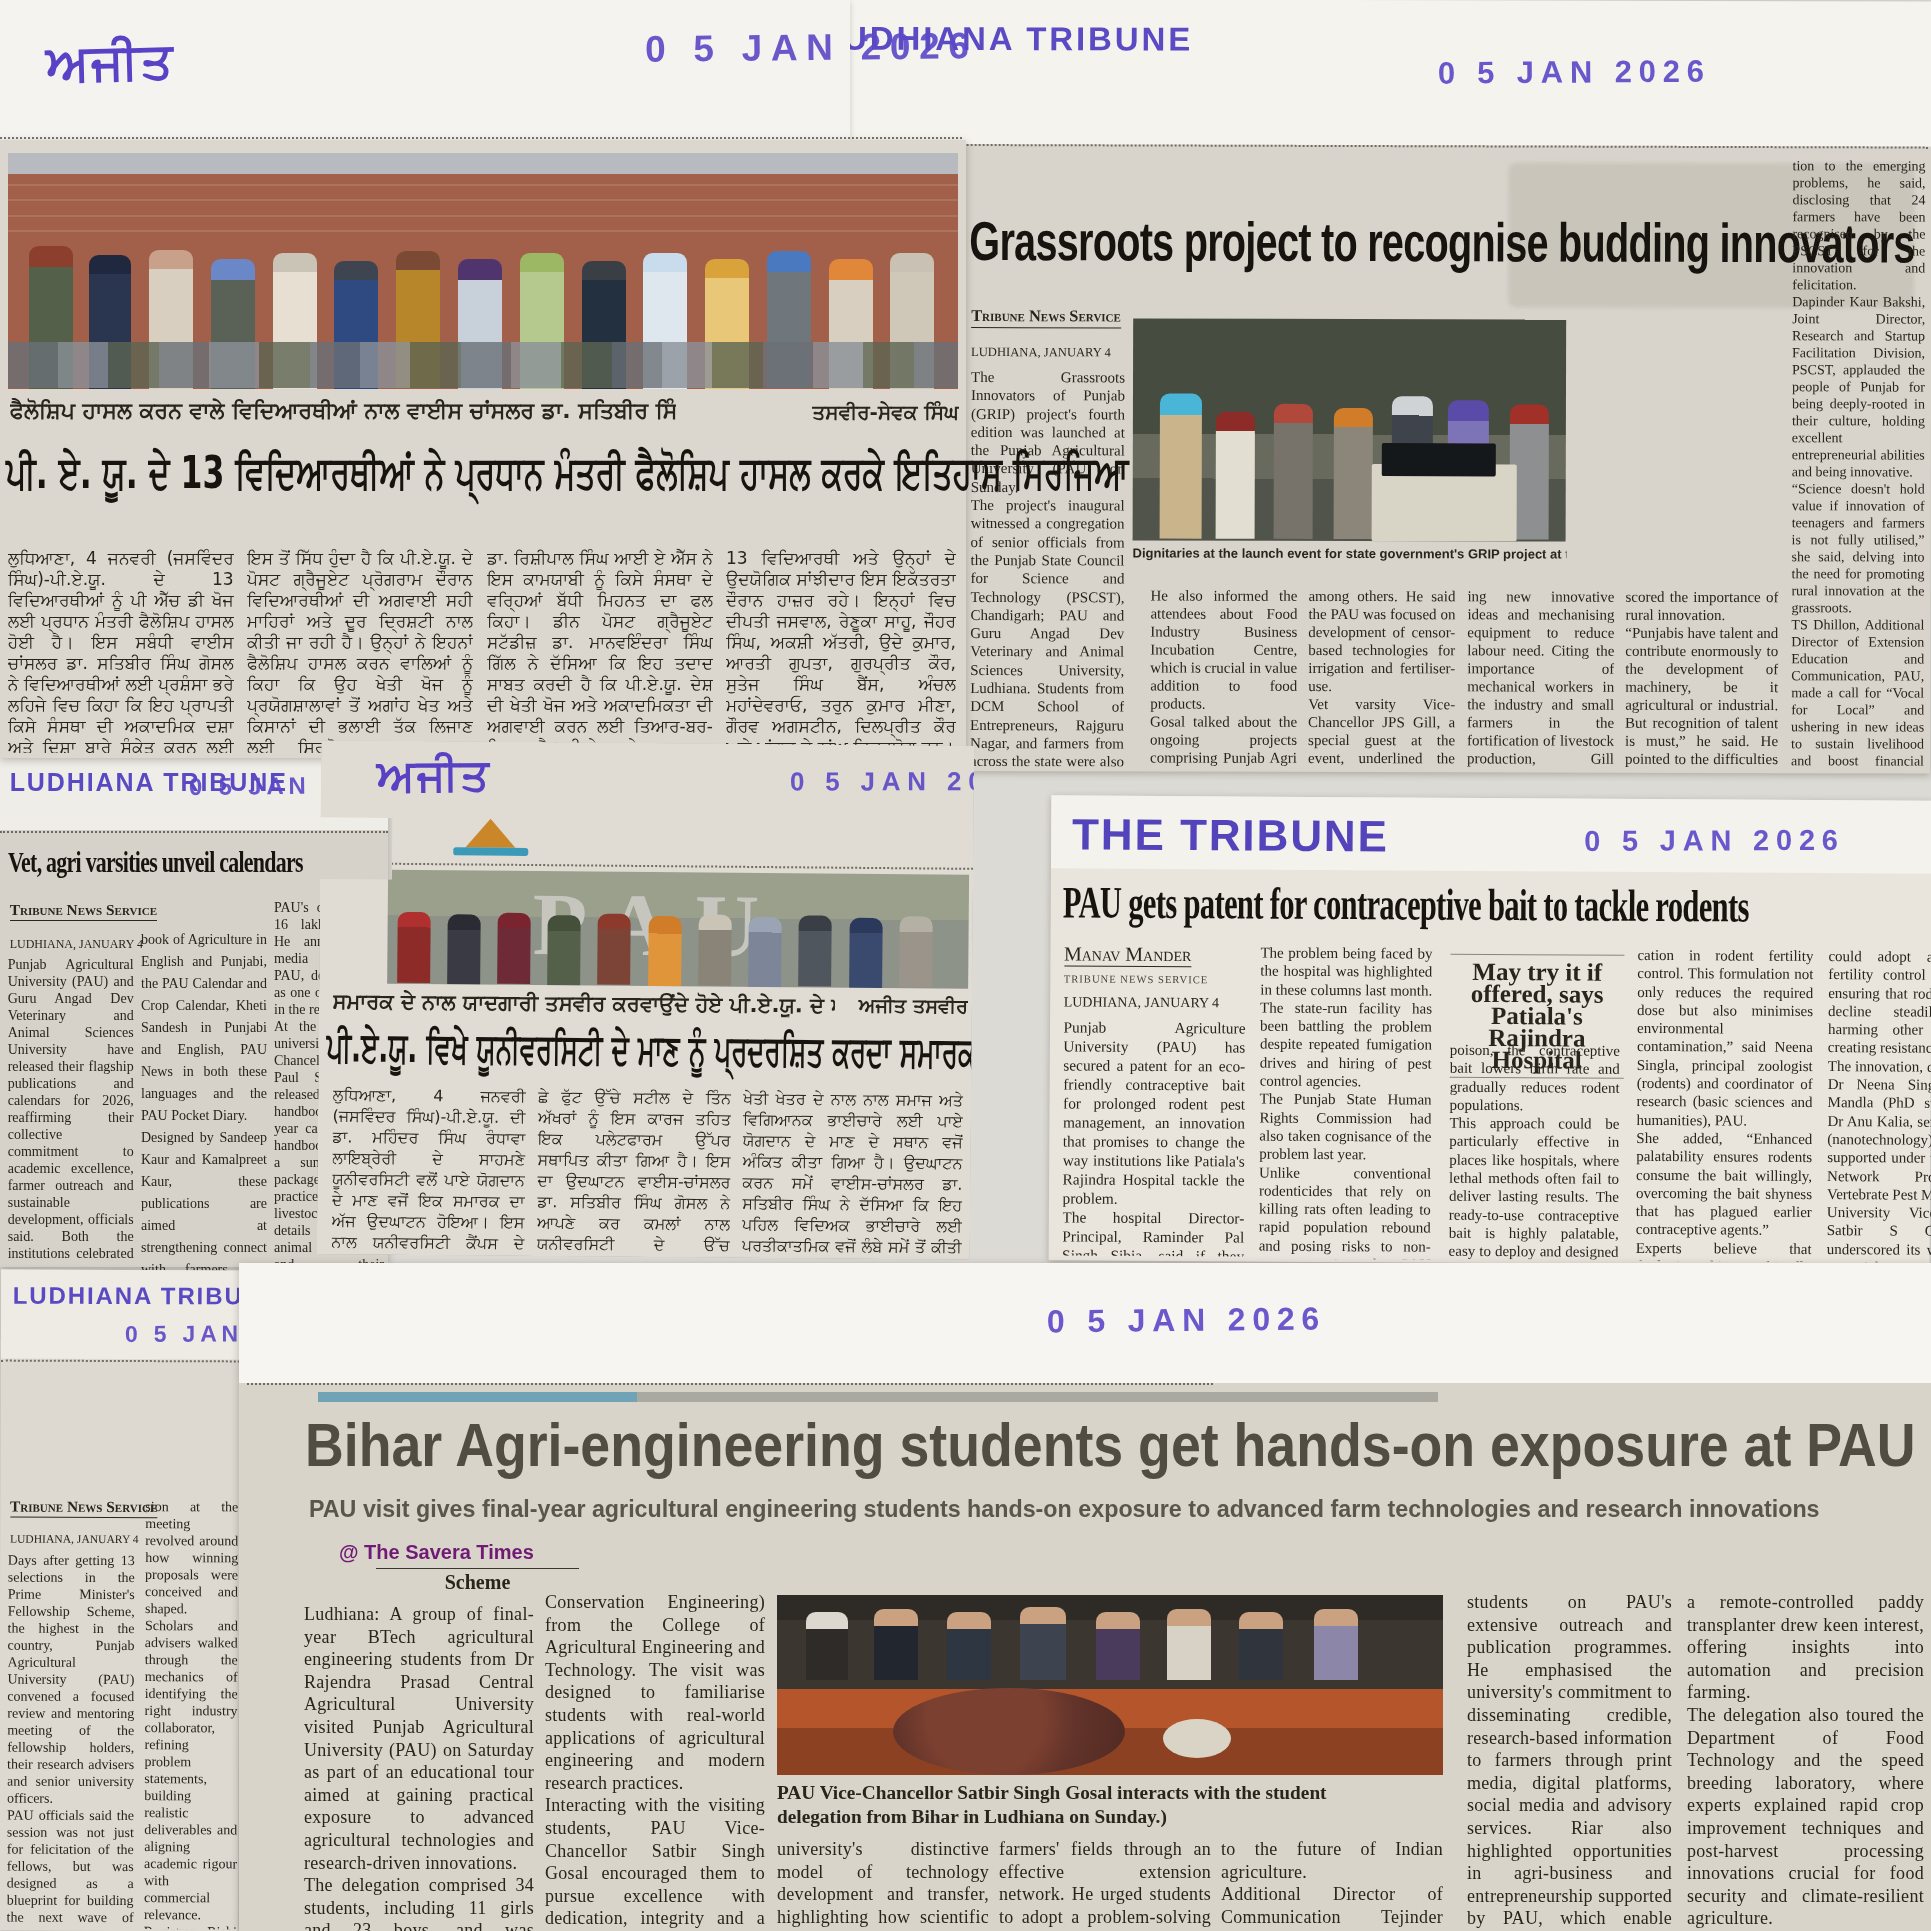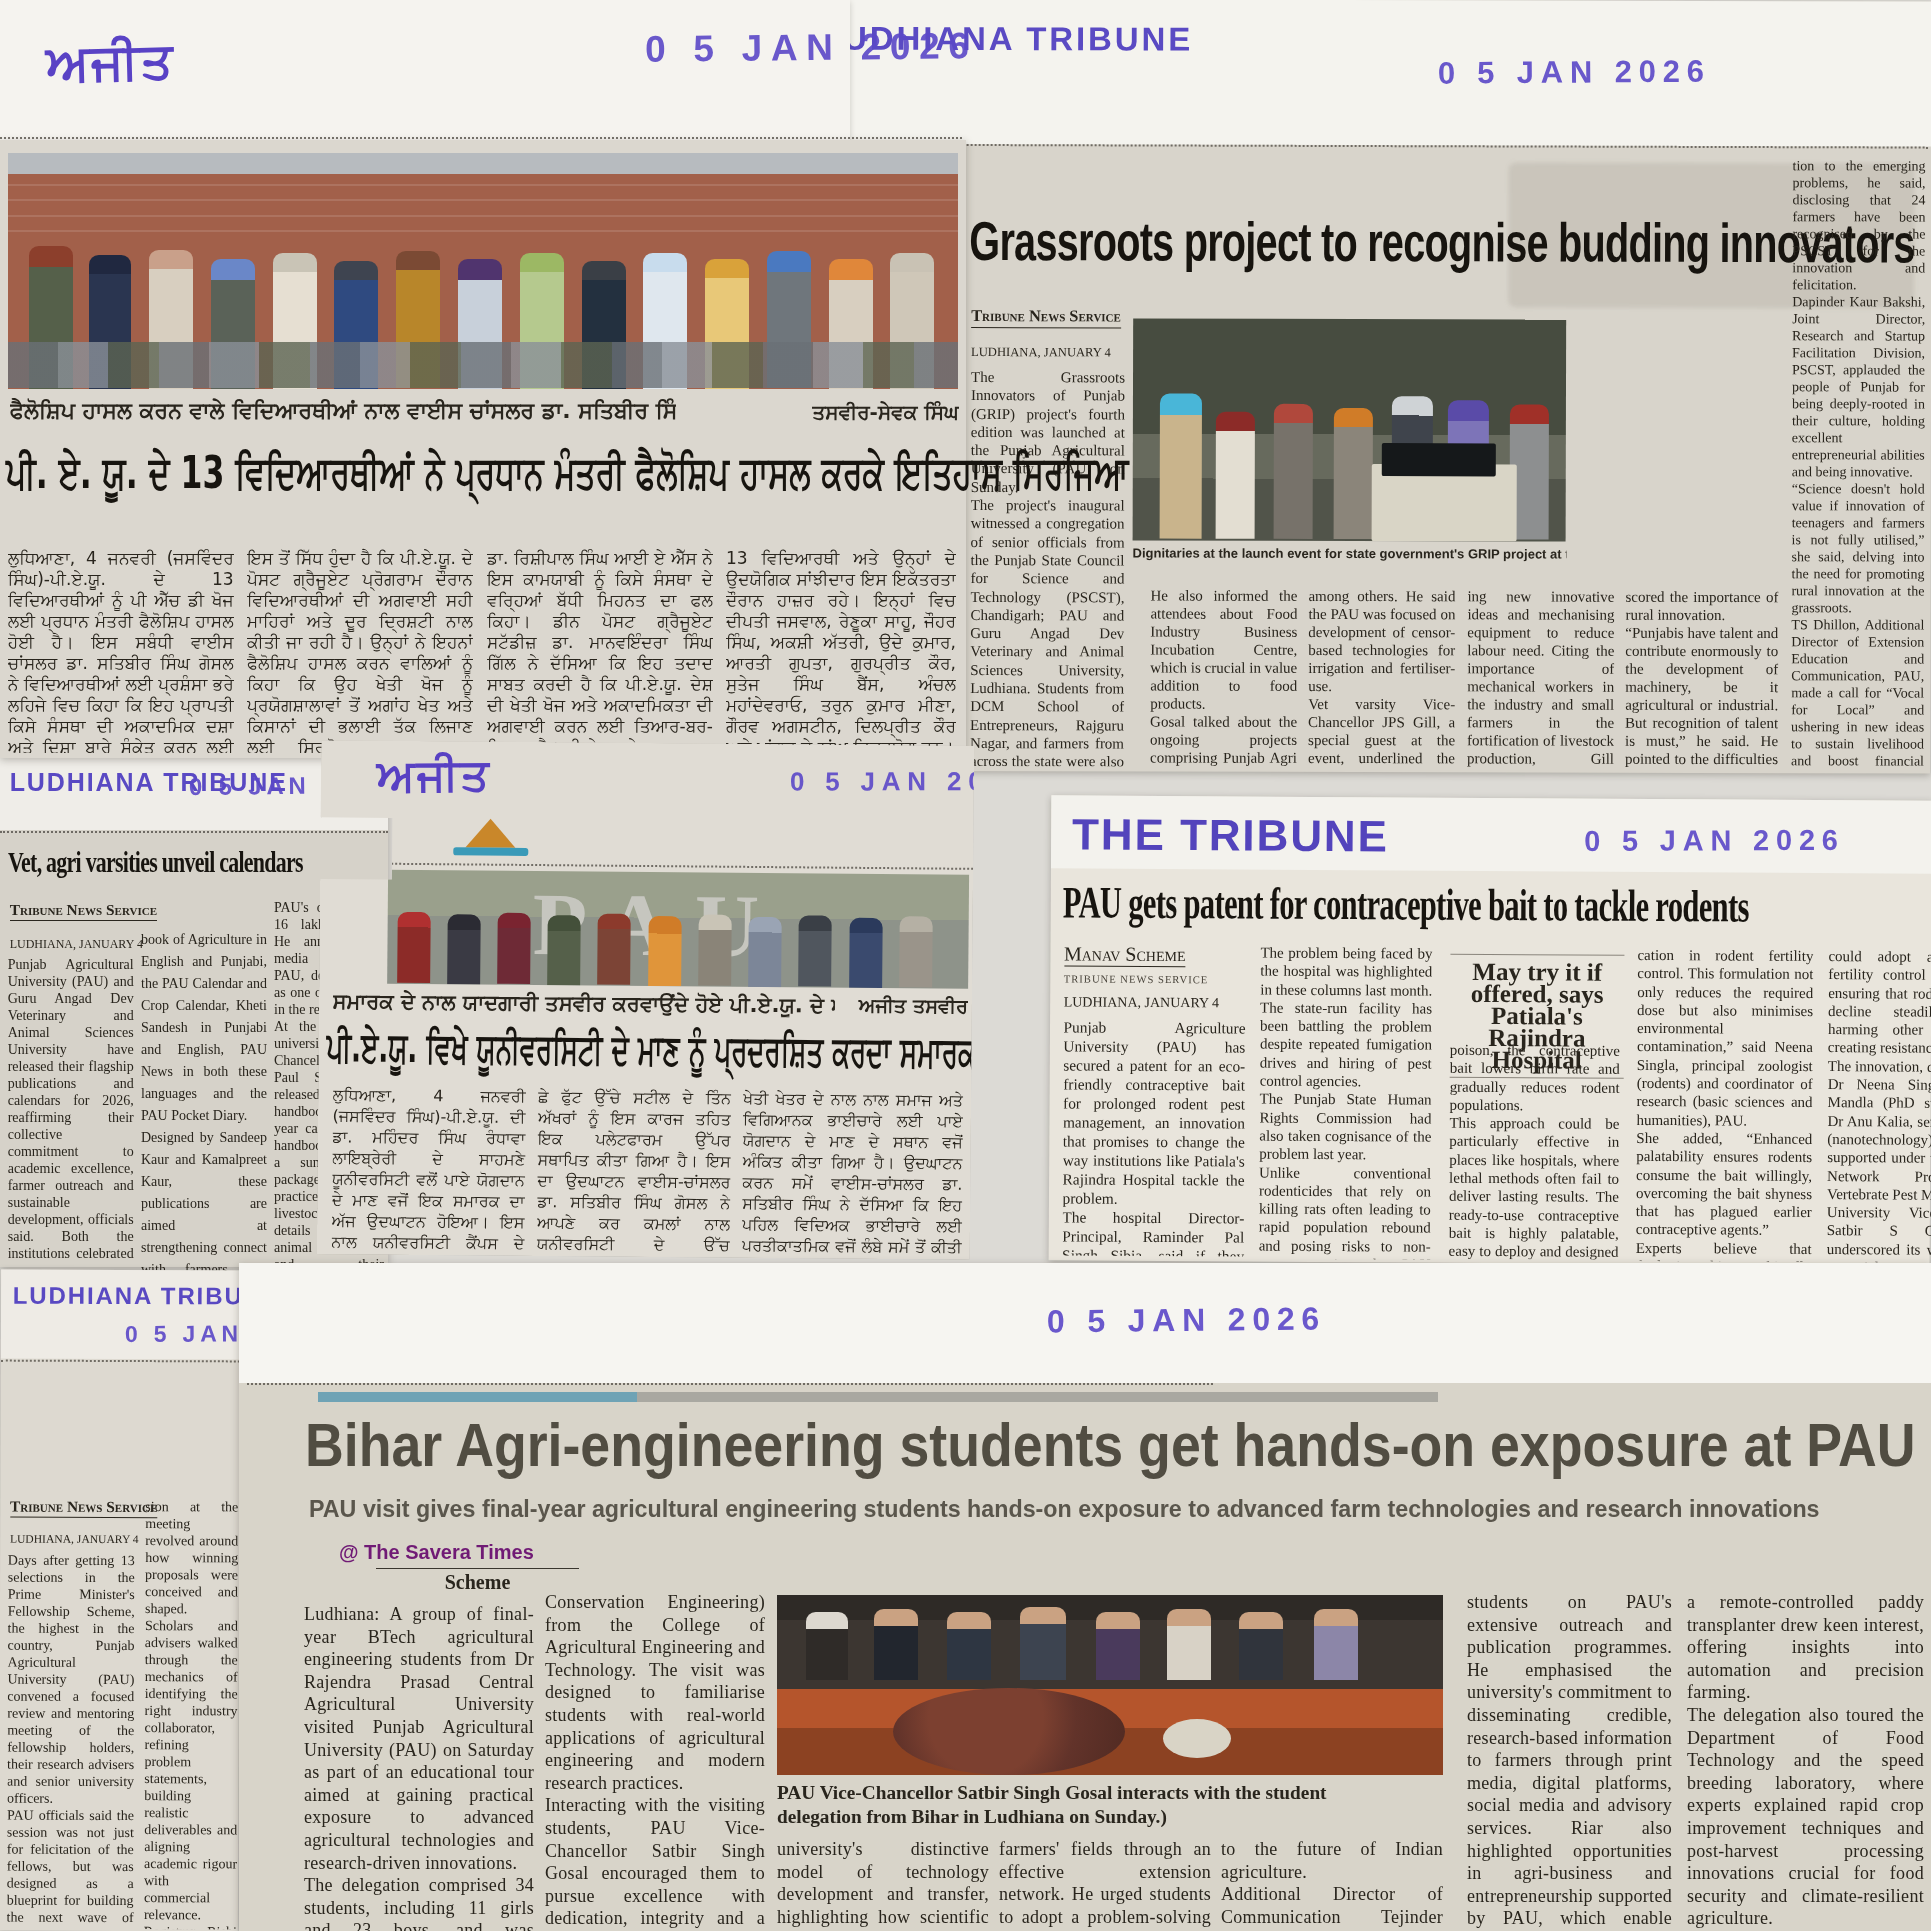--- a/index.html
+++ b/index.html
@@ -131,21 +131,21 @@
     <div class="col pa" style="left:247px;top:548px;width:226px;height:205px;font-size:17px;line-height:21px;">ਇਸ ਤੋਂ ਸਿੱਧ ਹੁੰਦਾ ਹੈ ਕਿ ਪੀ.ਏ.ਯੂ. ਦੇ ਪੋਸਟ ਗ੍ਰੈਜੂਏਟ ਪ੍ਰੋਗਰਾਮ ਦੌਰਾਨ ਵਿਦਿਆਰਥੀਆਂ ਦੀ ਅਗਵਾਈ ਸਹੀ ਮਾਹਿਰਾਂ ਅਤੇ ਦੂਰ ਦ੍ਰਿਸ਼ਟੀ ਨਾਲ ਕੀਤੀ ਜਾ ਰਹੀ ਹੈ। ਉਨ੍ਹਾਂ ਨੇ ਇਹਨਾਂ ਫੈਲੋਸ਼ਿਪ ਹਾਸਲ ਕਰਨ ਵਾਲਿਆਂ ਨੂੰ ਕਿਹਾ ਕਿ ਉਹ ਖੇਤੀ ਖੋਜ ਨੂੰ ਪ੍ਰਯੋਗਸ਼ਾਲਾਵਾਂ ਤੋਂ ਅਗਾਂਹ ਖੇਤ ਅਤੇ ਕਿਸਾਨਾਂ ਦੀ ਭਲਾਈ ਤੱਕ ਲਿਜਾਣ ਲਈ ਸਿਰਤੋੜ ਯਤਨ ਕਰਨ। ਰਜਿਸਟਰਾਰ</div>
     <div class="col pa" style="left:487px;top:548px;width:226px;height:205px;font-size:17px;line-height:21px;">ਡਾ. ਰਿਸ਼ੀਪਾਲ ਸਿੰਘ ਆਈ ਏ ਐੱਸ ਨੇ ਇਸ ਕਾਮਯਾਬੀ ਨੂੰ ਕਿਸੇ ਸੰਸਥਾ ਦੇ ਵਰ੍ਹਿਆਂ ਬੱਧੀ ਮਿਹਨਤ ਦਾ ਫਲ ਕਿਹਾ। ਡੀਨ ਪੋਸਟ ਗ੍ਰੈਜੂਏਟ ਸਟੱਡੀਜ਼ ਡਾ. ਮਾਨਵਇੰਦਰਾ ਸਿੰਘ ਗਿੱਲ ਨੇ ਦੱਸਿਆ ਕਿ ਇਹ ਤਦਾਦ ਸਾਬਤ ਕਰਦੀ ਹੈ ਕਿ ਪੀ.ਏ.ਯੂ. ਦੇਸ਼ ਦੀ ਖੇਤੀ ਖੋਜ ਅਤੇ ਅਕਾਦਮਿਕਤਾ ਦੀ ਅਗਵਾਈ ਕਰਨ ਲਈ ਤਿਆਰ-ਬਰ-ਤਿਆਰ ਹੈ। ਪੀ.ਏ.ਯੂ. ਦੇ</div>
     <div class="col pa" style="left:726px;top:548px;width:230px;height:205px;font-size:17px;line-height:21px;">13 ਵਿਦਿਆਰਥੀ ਅਤੇ ਉਨ੍ਹਾਂ ਦੇ ਉਦਯੋਗਿਕ ਸਾਂਝੀਦਾਰ ਇਸ ਇਕੱਤਰਤਾ ਦੌਰਾਨ ਹਾਜ਼ਰ ਰਹੇ। ਇਨ੍ਹਾਂ ਵਿਚ ਦੀਪਤੀ ਜਸਵਾਲ, ਰੇਣੂਕਾ ਸਾਹੂ, ਜੌਹਰ ਸਿੰਘ, ਅਕਸ਼ੀ ਅੱਤਰੀ, ਉਦੇ ਕੁਮਾਰ, ਆਰਤੀ ਗੁਪਤਾ, ਗੁਰਪ੍ਰੀਤ ਕੌਰ, ਸੁਤੇਜ ਸਿੰਘ ਬੈਂਸ, ਅੰਚਲ ਮਹਾਂਦੇਵਰਾਓ, ਤਰੁਨ ਕੁਮਾਰ ਮੀਣਾ, ਗੌਰਵ ਅਗਸਟੀਨ, ਦਿਲਪ੍ਰੀਤ ਕੌਰ ਅਤੇ ਮਾਂਗਟ ਦੇ ਨਾਂਅ ਜ਼ਿਕਰਯੋਗ ਹਨ।</div>
   </div>
 
   <div class="clip" style="left:1050px;top:798px;width:881px;height:465px;background:#e9e5dc;transform:rotate(.35deg);">
     <div class="paper" style="left:0;top:0;width:881px;height:73px;background:#f3f2ed;"></div>
     <div class="stamp" style="left:21px;top:13.5px;font-size:44px;letter-spacing:1.9px;color:#4636b8;">THE TRIBUNE</div>
     <div class="datestamp" style="left:533px;top:25px;font-size:29px;">0 5 JAN 2026</div>
     <div class="hl" style="left:11.6px;top:81px;font-size:45px;font-family:'Liberation Serif',serif;transform:scaleX(.68);letter-spacing:-1px;">PAU gets patent for contraceptive bait to tackle rodents</div>
-    <div class="dateline" style="left:13.5px;top:147px;font-size:20px;font-variant:small-caps;border-bottom:1.9px solid #2b271f;">Manav Scheme</div>
+    <div class="dateline" style="left:13.5px;top:147px;font-size:20px;font-variant:small-caps;border-bottom:1.9px solid #2b271f;">Manav Mander</div>
     <div class="dateline" style="left:13.5px;top:178px;font-size:10.6px;letter-spacing:1px;color:#4a453c;">TRIBUNE NEWS SERVICE</div>
     <div class="dateline" style="left:13.5px;top:199px;font-size:14px;">LUDHIANA, JANUARY 4</div>
     <div class="col serifcol" style="left:13.5px;top:222px;width:182px;height:238px;font-size:15.4px;line-height:19px;">Punjab Agriculture University (PAU) has secured a patent for an eco-friendly contraceptive bait for prolonged rodent pest management, an innovation that promises to change the way institutions like Patiala's Rajindra Hospital tackle the problem.
 The hospital Director-Principal, Raminder Pal Singh Sibia, said if they came across the technique, they would try it to tackle the rodent infestation.
 He, however, said the problem for now had been largely solved as they had hired an agency to deal with it.</div>
     <div class="col serifcol" style="left:210px;top:147px;width:172px;height:315px;font-size:15px;line-height:18.3px;">The problem being faced by the hospital was highlighted in these columns last month. The state-run facility has been battling the problem despite repeated fumigation drives and hiring of pest control agencies.
 The Punjab State Human Rights Commission had also taken cognisance of the problem last year.
 Unlike conventional rodenticides that rely on killing rats often leading to rapid population rebound and posing risks to non-target species, the PAU innovation takes a humane, science-driven route.
 By inhibiting reproduction rather than resorting to</div>
     <div class="pull serifcol" style="left:400px;top:156px;width:170px;font-size:25px;line-height:22px;">May try it if offered, says Patiala's Rajindra Hospital</div>

